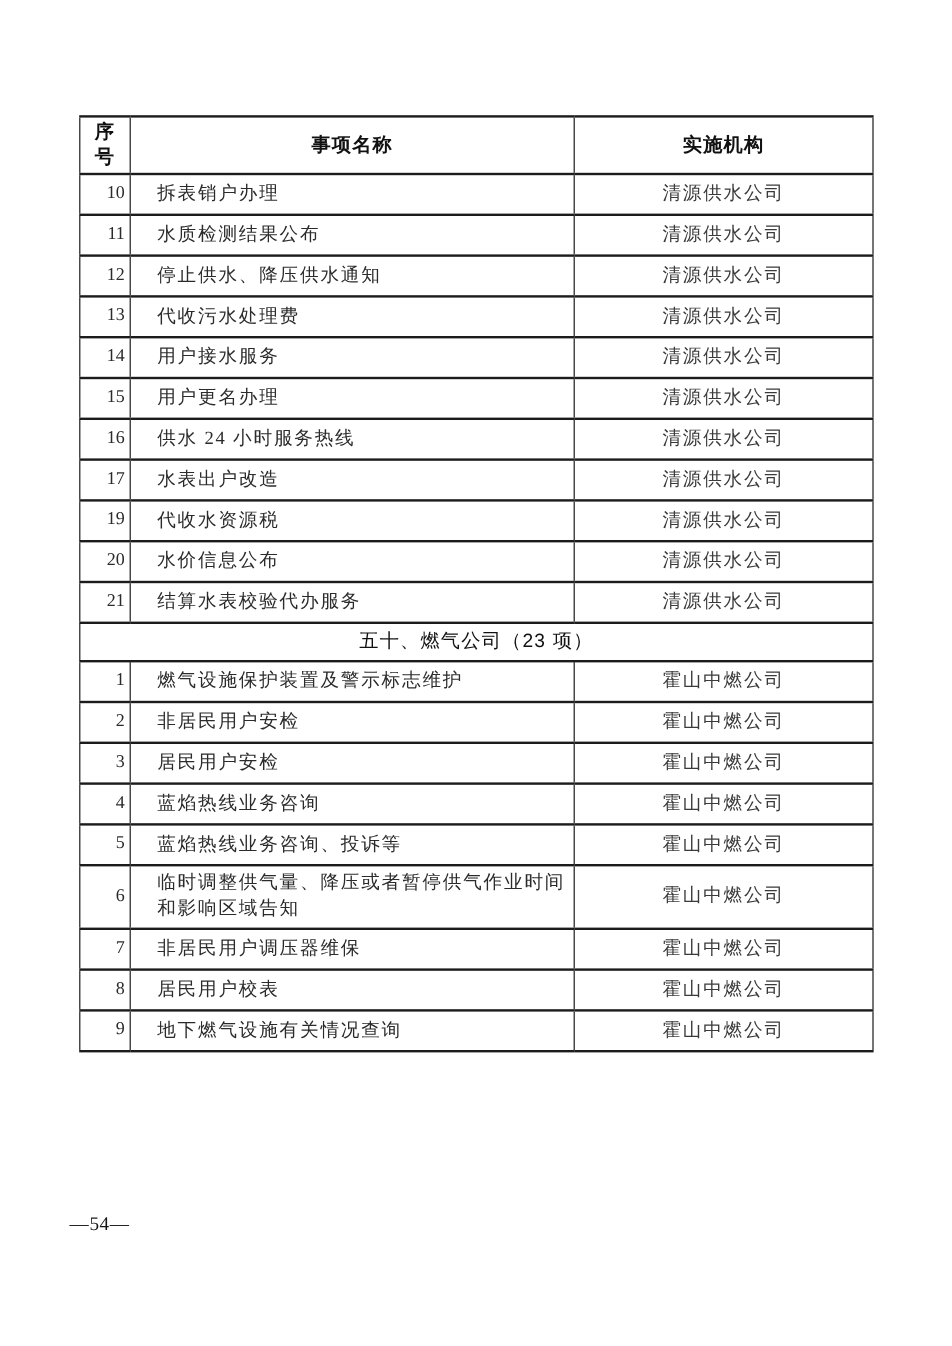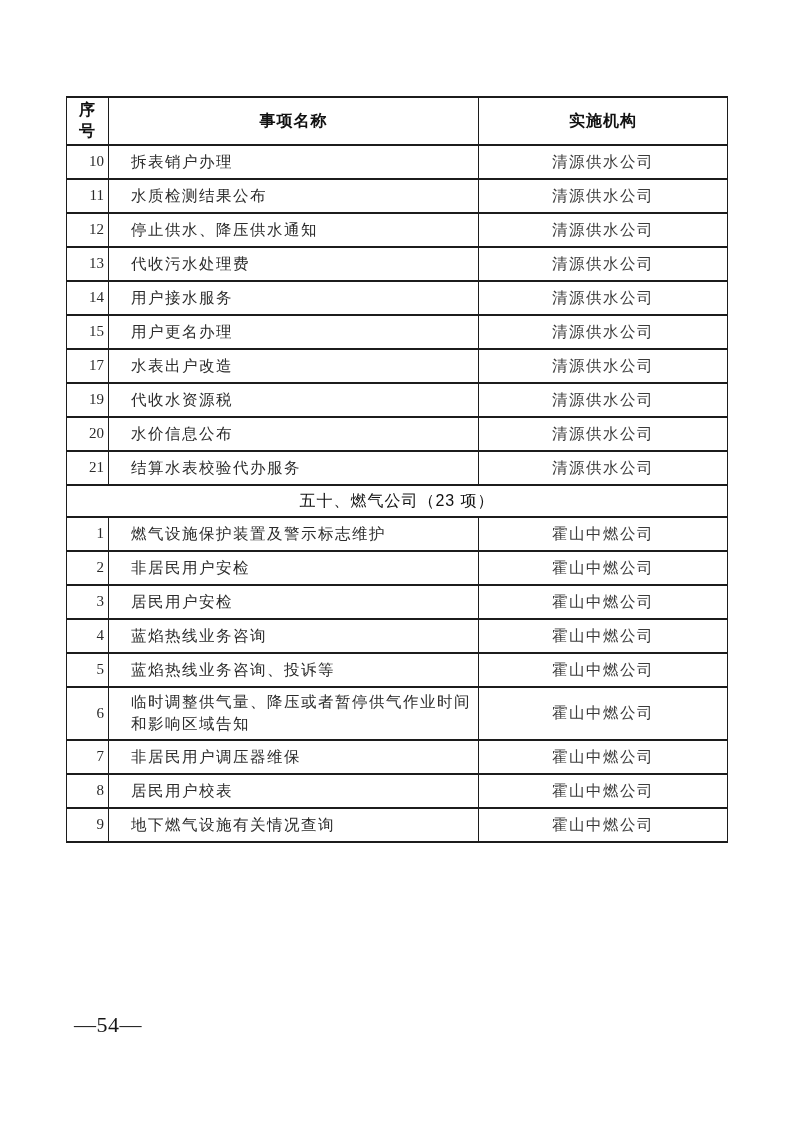--- a/index.html
+++ b/index.html
@@ -74,24 +74,24 @@
     text-align: center;
     font-family: "Liberation Sans", sans-serif;
     font-weight: 400;
     font-size: 16px;
     color: #111111;
     letter-spacing: 1px;
     height: 32px;
   }
   .page-footer {
     position: absolute;
-    left: 74px;
+    left: 58px;
     top: 1012px;
     font-family: "Liberation Serif", serif;
-    font-size: 22px;
+    font-size: 16px;
     color: #161616;
     letter-spacing: 0.5px;
   }
 </style>
 </head>
 <body>
 
 <div class="page">
 
   <table class="items-table">
@@ -132,20 +132,25 @@
           <td class="cell-no">14</td>
           <td class="cell-name">用户接水服务</td>
           <td class="cell-org">清源供水公司</td>
         </tr>
         <tr>
           <td class="cell-no">15</td>
           <td class="cell-name">用户更名办理</td>
           <td class="cell-org">清源供水公司</td>
         </tr>
         <tr>
+          <td class="cell-no">16</td>
+          <td class="cell-name">供水 24 小时服务热线</td>
+          <td class="cell-org">清源供水公司</td>
+        </tr>
+        <tr>
           <td class="cell-no">17</td>
           <td class="cell-name">水表出户改造</td>
           <td class="cell-org">清源供水公司</td>
         </tr>
         <tr>
           <td class="cell-no">19</td>
           <td class="cell-name">代收水资源税</td>
           <td class="cell-org">清源供水公司</td>
         </tr>
         <tr>

